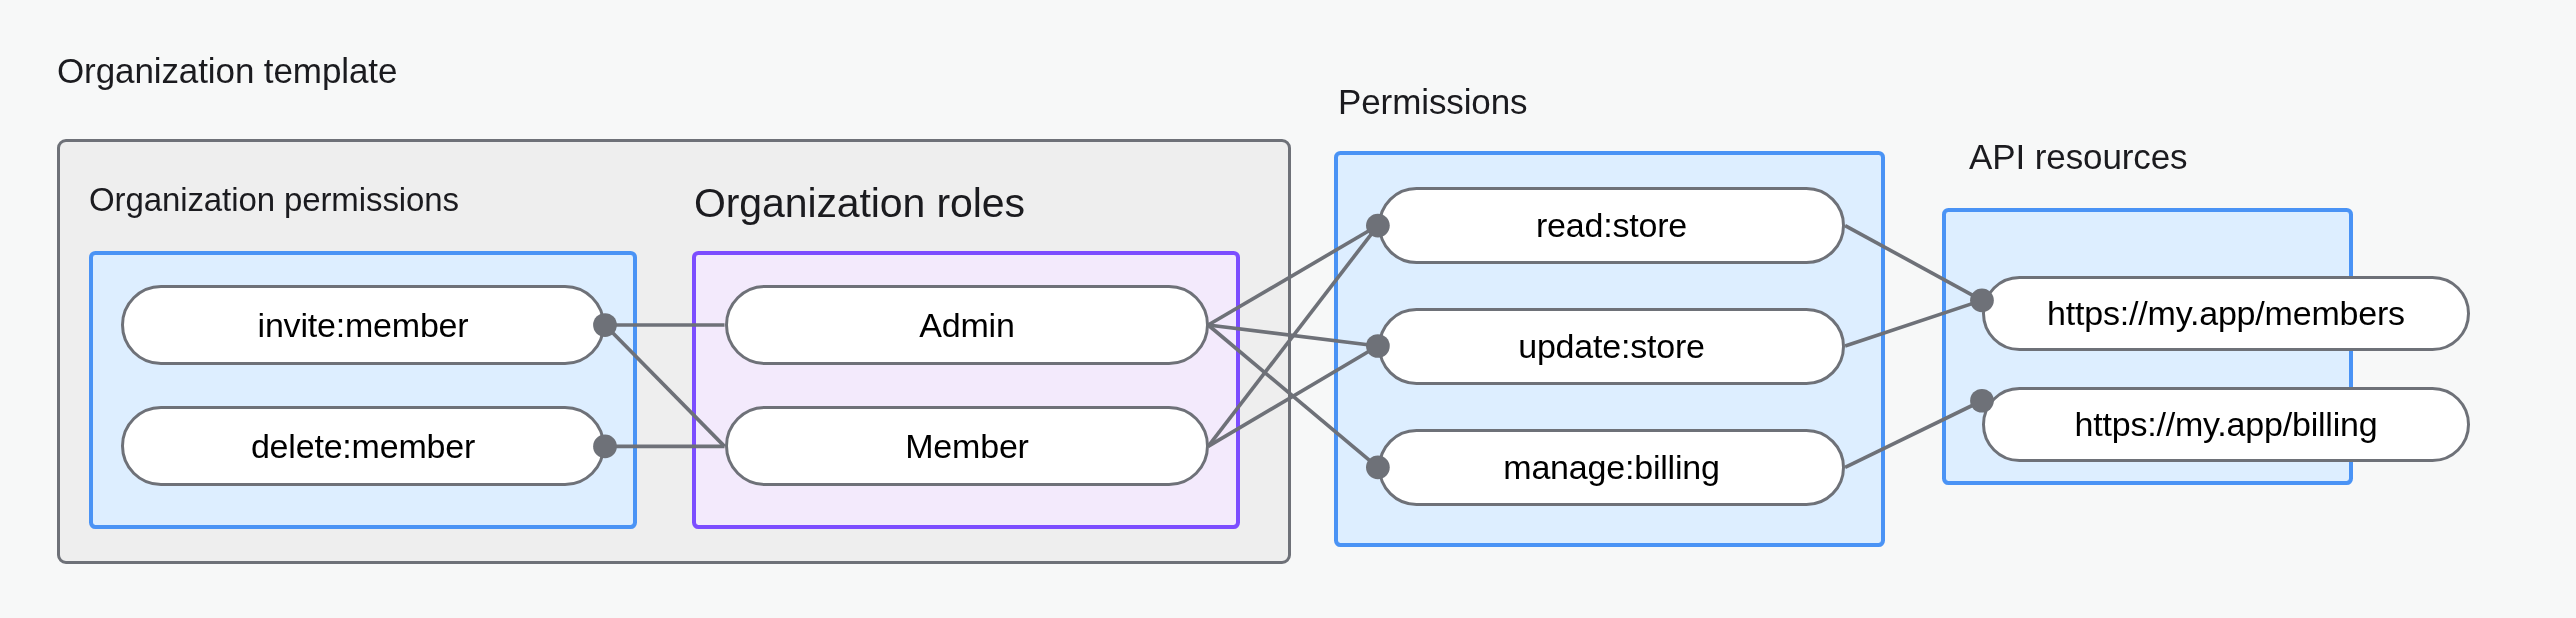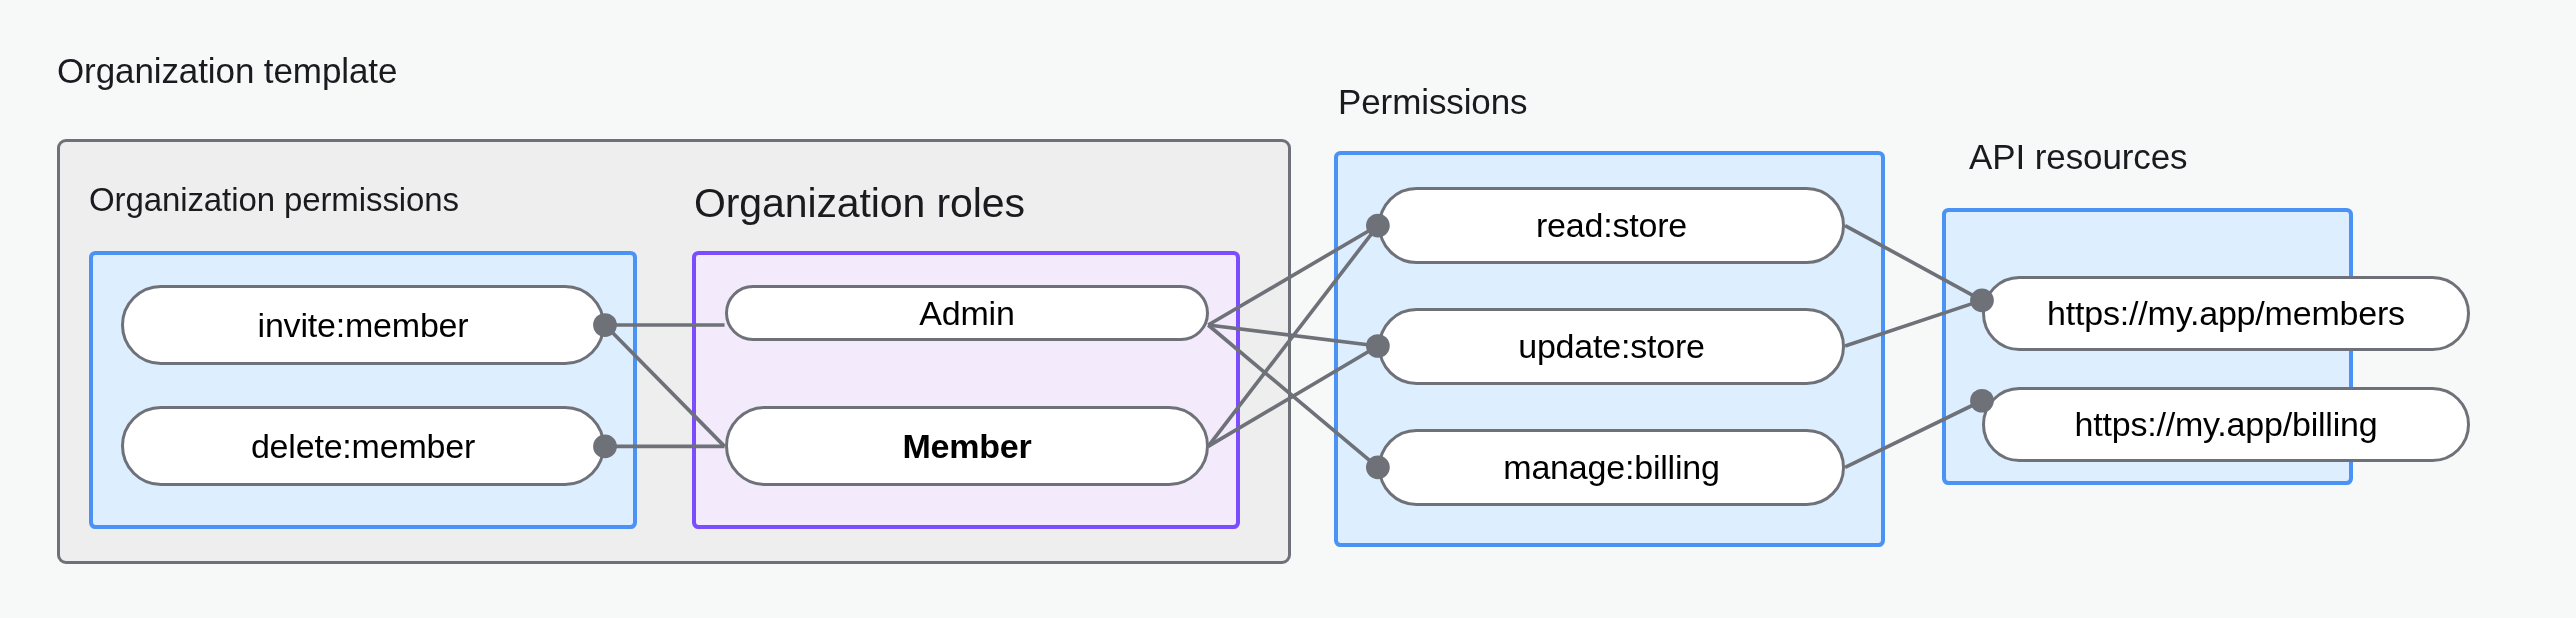--- a/index.html
+++ b/index.html
@@ -94,23 +94,23 @@
   <div class="panel blue" style="left:89px; top:251px; width:548px; height:278px;"></div>
 
   <div class="pill" style="left:121px; top:406px; width:484px; height:80px;">delete:member</div>
 
   <div class="pill" style="left:121px; top:285px; width:484px; height:80px;">invite:member</div>
 
   <div class="group-label" style="left:694px; top:183px; font-size:41px;">Organization roles</div>
 
   <div class="panel purple" style="left:692px; top:251px; width:548px; height:278px;"></div>
 
-  <div class="pill" style="left:725px; top:285px; width:484px; height:56px;">Admin</div>
+  <div class="pill" style="left:725px; top:285px; width:484px; height:80px;">Admin</div>
 
-  <div class="pill" style="left:725px; top:406px; width:484px; height:80px;font-weight:bold;">Member</div>
+  <div class="pill" style="left:725px; top:406px; width:484px; height:80px;">Member</div>
 
   <div class="group-label" style="left:1338px; top:84px;">Permissions</div>
 
   <div class="panel blue" style="left:1334px; top:151px; width:551px; height:396px;"></div>
 
   <div class="pill" style="left:1378px; top:187px; width:467px; height:77px;">read:store</div>
 
   <div class="pill" style="left:1378px; top:429px; width:467px; height:77px;">manage:billing</div>
 
   <div class="pill" style="left:1378px; top:308px; width:467px; height:77px;">update:store</div>

